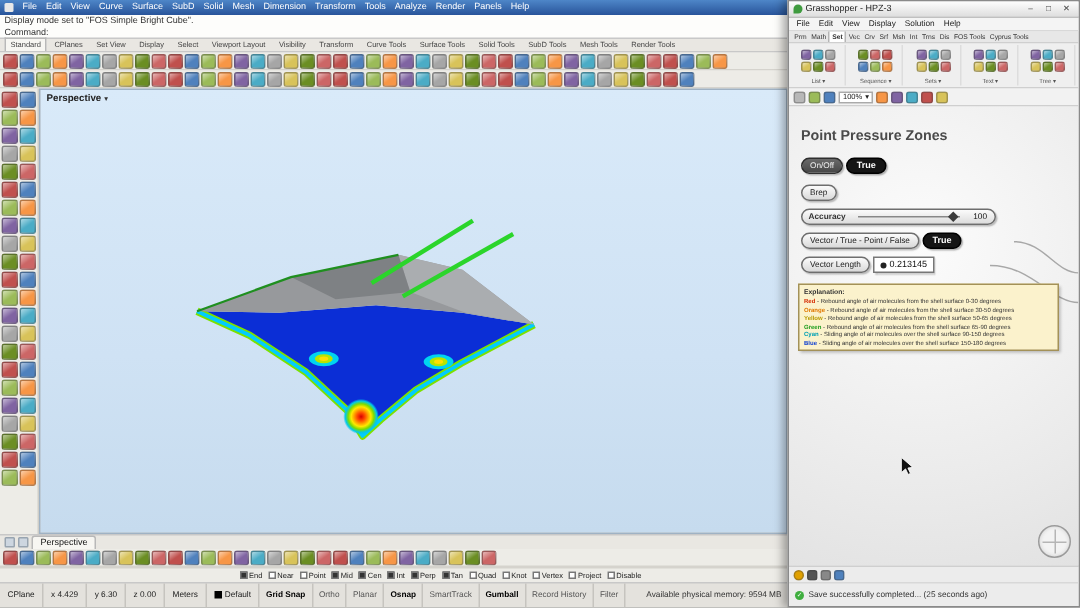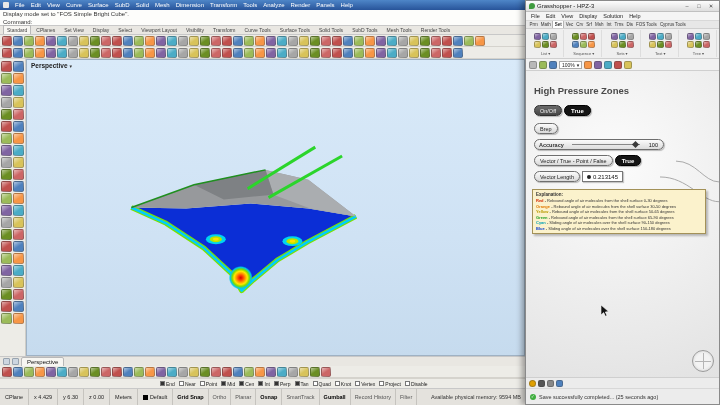--- a/index.html
+++ b/index.html
@@ -535,21 +535,21 @@
       <span class="icon-ph" style="width:8px;height:8px;background:#c0504d;"></span>
       <span class="icon-ph" style="width:8px;height:8px;background:#d8c35a;"></span>
     </div>
 
     <div class="gh-canvas">
       <svg class="gh-wires" viewBox="0 0 193 309" preserveAspectRatio="none">
         <path d="M150,91 C170,91 178,112 193,112" fill="none" stroke="#a8a8a8" stroke-width="1"></path>
         <path d="M134,107 C162,107 175,132 193,132" fill="none" stroke="#a8a8a8" stroke-width="1"></path>
       </svg>
 
-      <div class="gh-group-title">High Pressure Zones</div>
+      <div class="gh-group-title">Point Pressure Zones</div>
 
       <div class="gh-row" style="left:8px;top:34px;">
         <span class="gh-capsule dark">On/Off</span>
         <span class="gh-true">True</span>
       </div>
 
       <div class="gh-row" style="left:8px;top:52px;">
         <span class="gh-capsule">Brep</span>
       </div>
 

